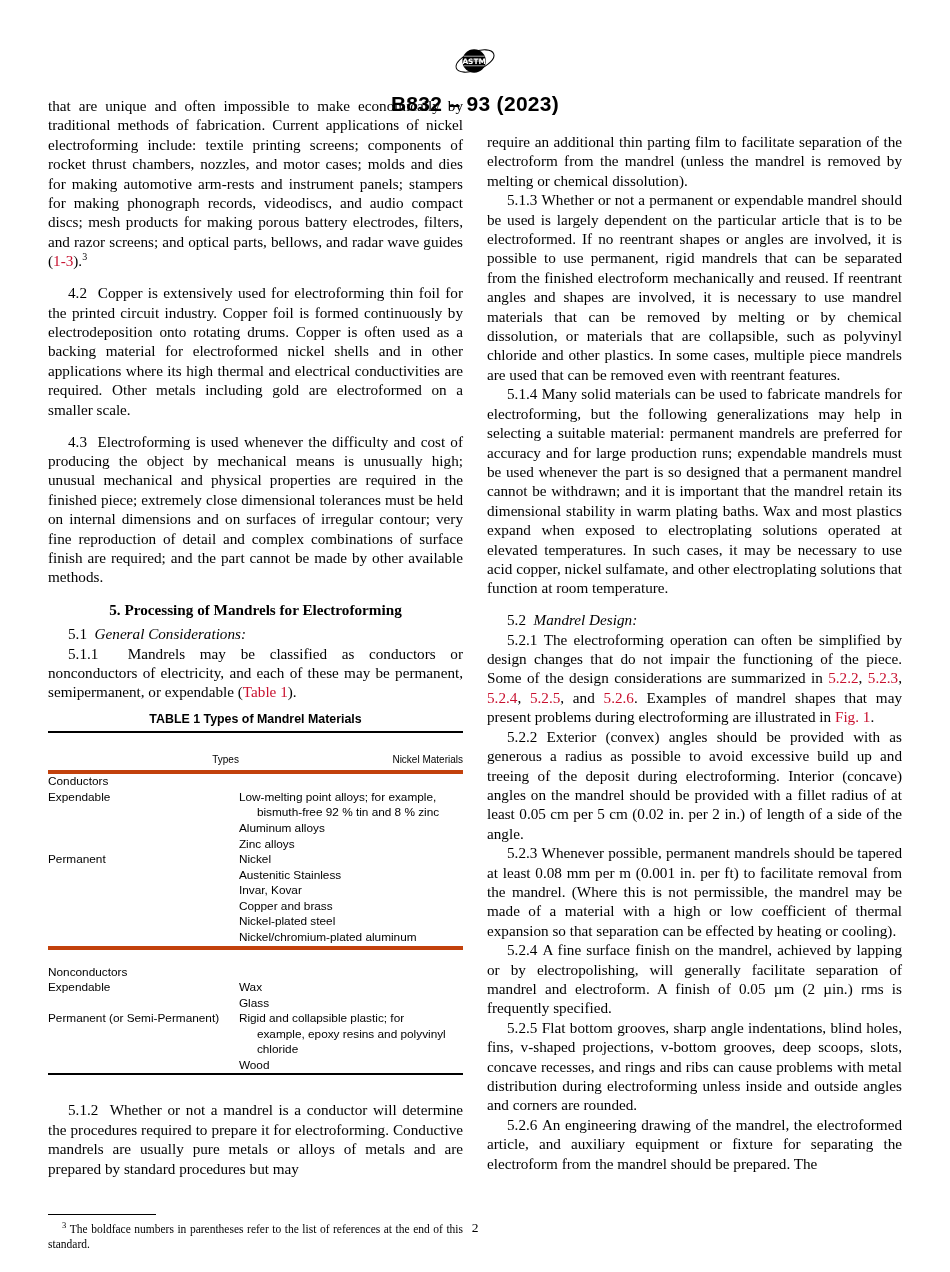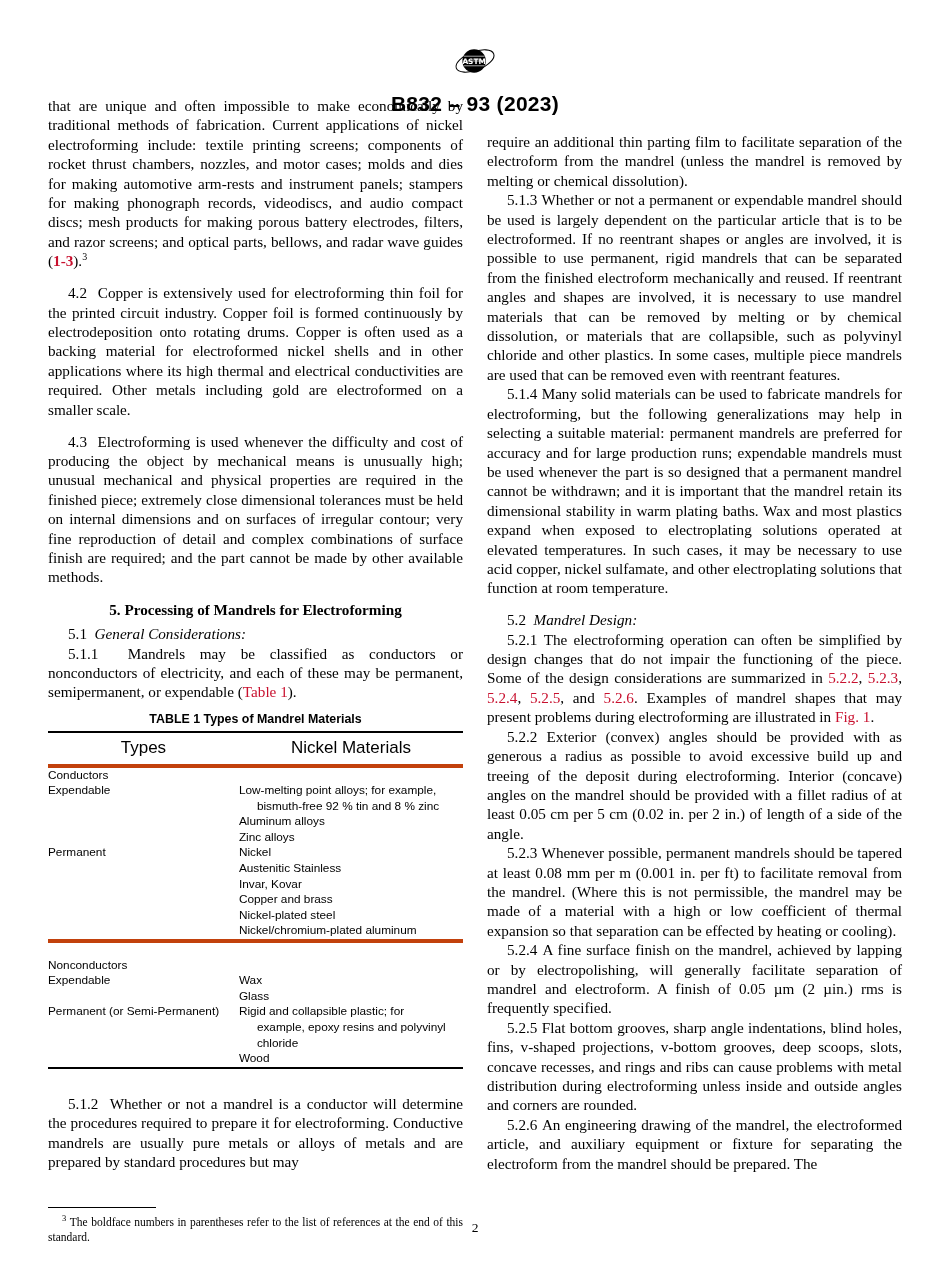--- a/index.html
+++ b/index.html
@@ -72,21 +72,21 @@
   .sec-head {
     font-family: "Liberation Serif", "DejaVu Serif", serif;
     font-weight: bold;
     font-size: 15.2px;
     margin: 13px 0 5px 0;
     text-indent: 0;
     text-align: center;
   }
   .italic { font-style: italic; }
   .xref { color: #c8102e; }
-  .bold { font-weight: bold; margin-top: 17px; }
+  .bold { font-weight: normal; margin-top: 17px; }
   sup.fnref {
     font-size: 10px;
     vertical-align: super;
     line-height: 0;
   }
 
   
   .table-block {
     margin: 9px 0 0 0;
     width: 415px;
@@ -112,23 +112,23 @@
     padding: 0;
     vertical-align: top;
     font-weight: normal;
     text-align: left;
   }
   .rule-thick { border-top: 2.1px solid #000; }
   .rule-thin  { border-top: 4px solid #c2410c; }
   .rule-bottom{ border-bottom: 2.1px solid #000; }
 
   tr.header-row th {
-    text-align: center;
-    padding: 4px 0 4px 0;
-    font-size: 17px;
+    text-align: right;
+    padding: 20px 0 4px 0;
+    font-size: 10px;
   }
   tr.header-row th.c1 { width: 46%; }
   tr.header-row th.c2 { width: 54%; }
 
   td.group {
     text-align: center;
     padding: 5px 0 5px 0;
     font-size: 11.8px;
   }
   td.group.spacer-top { padding-top: 15px; }

